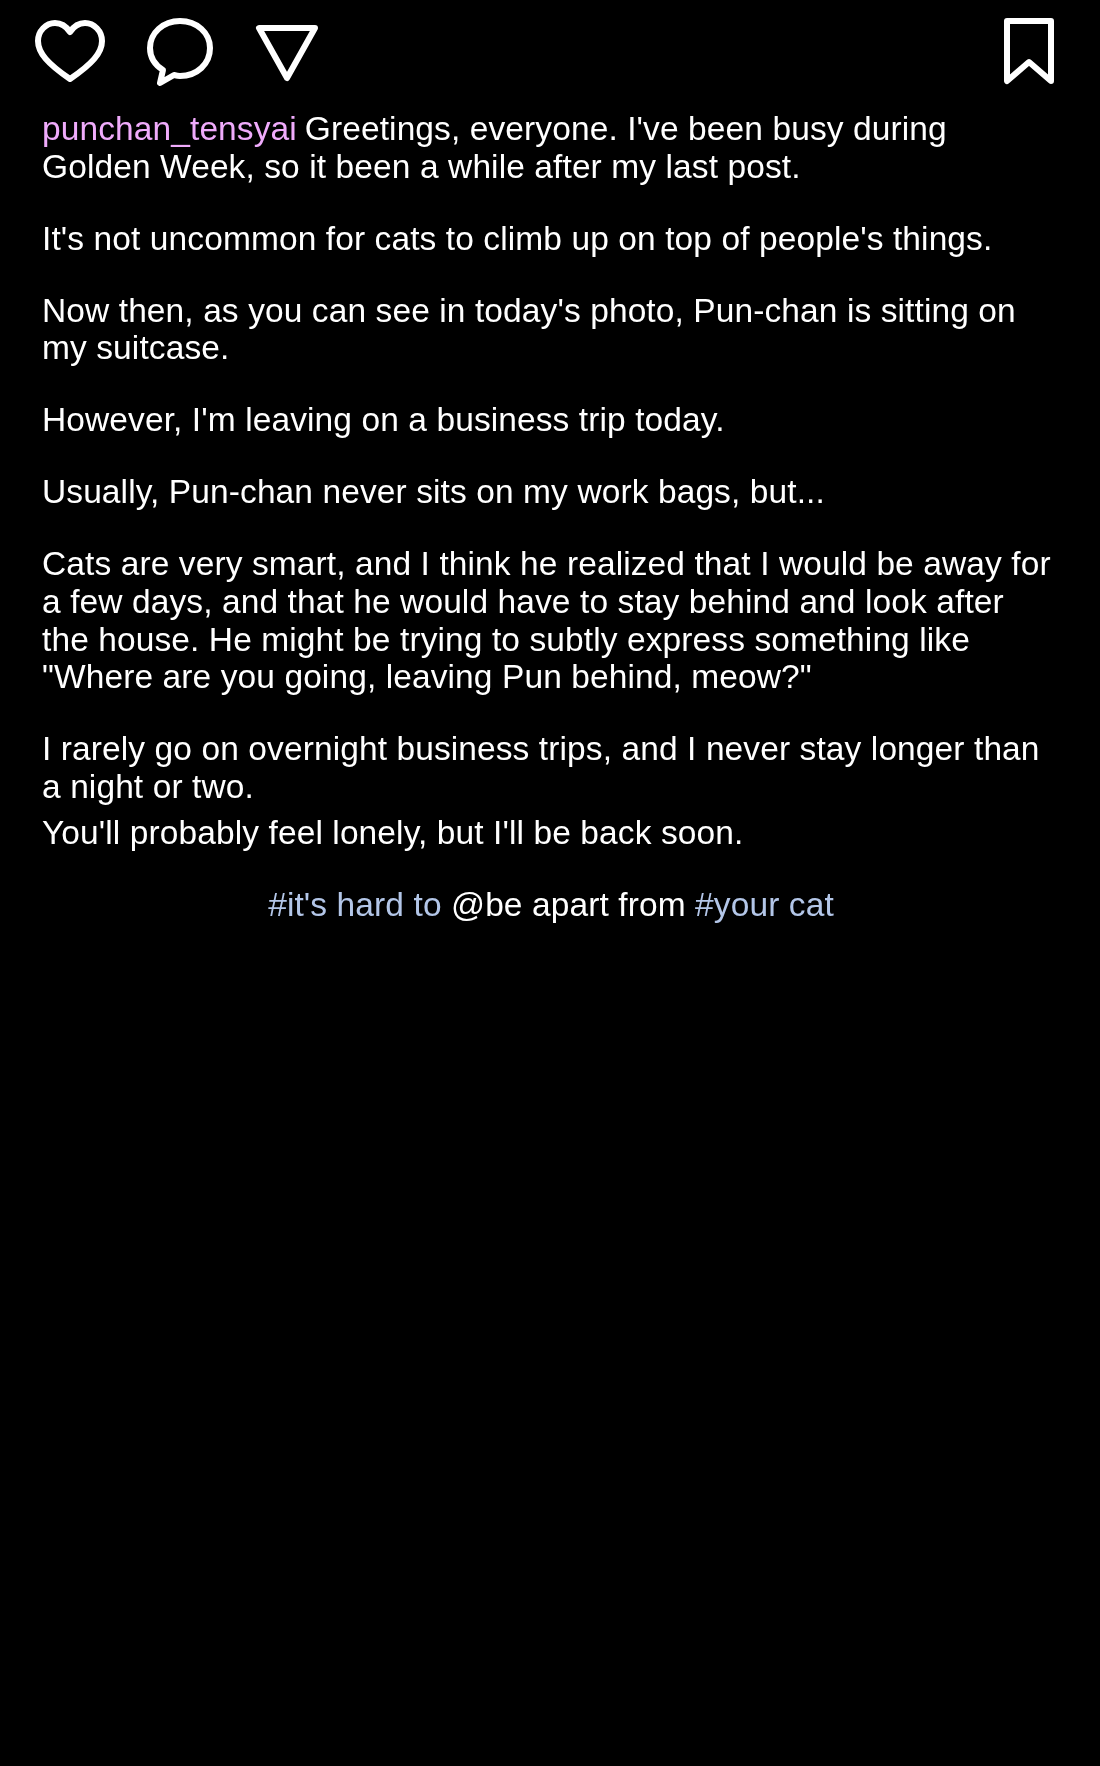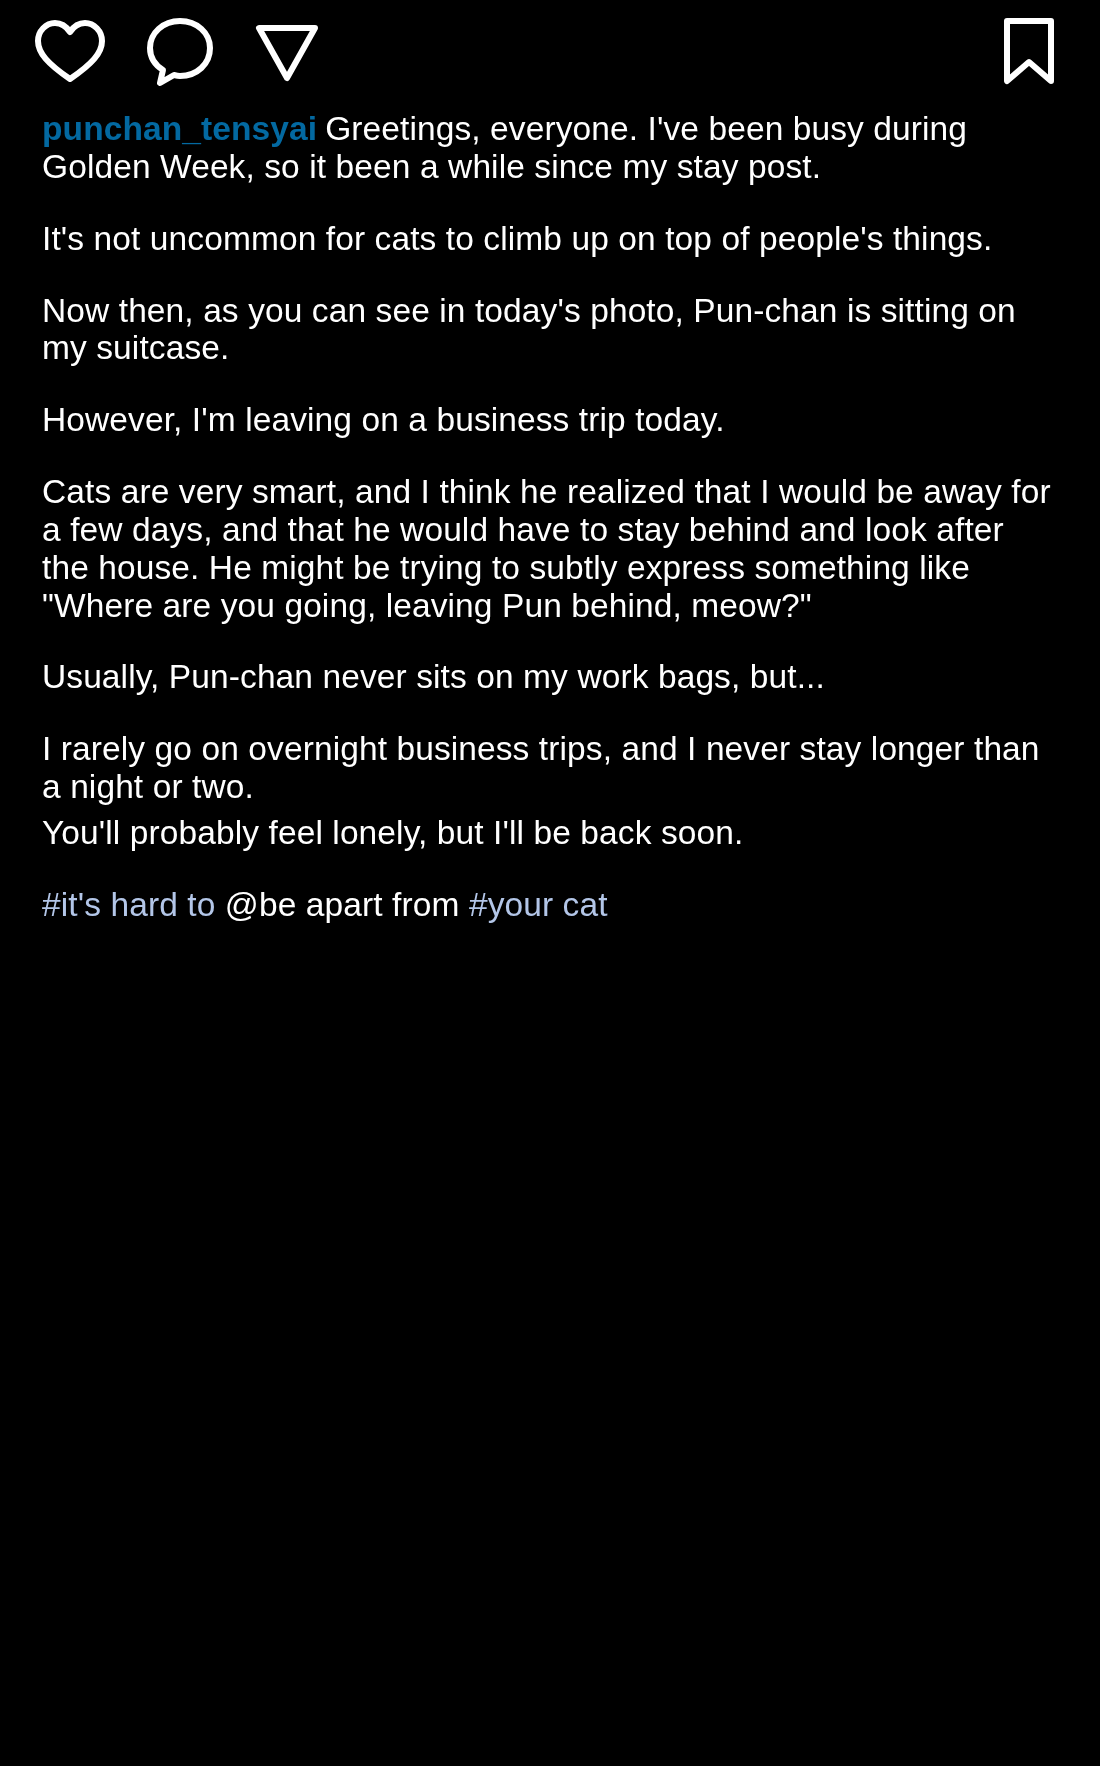--- a/index.html
+++ b/index.html
@@ -59,30 +59,31 @@
     box-sizing: border-box;
   }
   .caption {
     font-size: 33.5px;
     line-height: 1.13;
     color: #ffffff;
     letter-spacing: 0.1px;
     word-wrap: break-word;
   }
   .username {
-    font-weight: bold;
-    color: #0369a1;
+    font-weight: normal;
+    color: #f0abfc;
     margin-right: 8px;
   }
   .para {
     margin: 0 0 34px 0;
   }
   .para.tight { margin-bottom: 8px; }
   .para:last-child { margin-bottom: 0; }
   .tags-line {
+    text-align: center;
   }
   .tag {
     color: #b3c6e8;
   }
   .mention-plain {
     color: #ffffff;
   }
 </style>
 </head>
 <body>
@@ -116,32 +117,32 @@
         <svg width="54" height="68" viewBox="0 0 54 68">
           <path d="M5 4 L49 4 L49 64 L27 45 L5 64 Z" fill="none" stroke="#ffffff" stroke-width="6" stroke-linejoin="round"></path>
         </svg>
       </button>
     </div>
   </div>
 
   <div class="caption-wrap">
     <div class="caption">
 
-      <p class="para"><span class="username">punchan_tensyai</span><span>Greetings, everyone. I've been busy during Golden Week, so it been a while since my stay post.</span></p>
+      <p class="para"><span class="username">punchan_tensyai</span><span>Greetings, everyone. I've been busy during Golden Week, so it been a while after my last post.</span></p>
 
 
       <p class="para"><span>It's not uncommon for cats to climb up on top of people's things.</span></p>
 
       <p class="para"><span>Now then, as you can see in today's photo, Pun-chan is sitting on my suitcase.</span></p>
 
       <p class="para"><span>However, I'm leaving on a business trip today.</span></p>
 
+      <p class="para"><span>Usually, Pun-chan never sits on my work bags, but...</span></p>
+
       <p class="para"><span>Cats are very smart, and I think he realized that I would be away for a few days, and that he would have to stay behind and look after the house. He might be trying to subtly express something like "Where are you going, leaving Pun behind, meow?"</span></p>
-
-      <p class="para"><span>Usually, Pun-chan never sits on my work bags, but...</span></p>
 
       <p class="para tight"><span>I rarely go on overnight business trips, and I never stay longer than a night or two.</span></p>
 
 
 
       <p class="para"><span>You'll probably feel lonely, but I'll be back soon.</span></p>
 
       <p class="para tags-line"><span class="tag">#it's hard to </span><span class="mention-plain">@be apart from </span><span class="tag">#your cat</span></p>
 
     </div>

